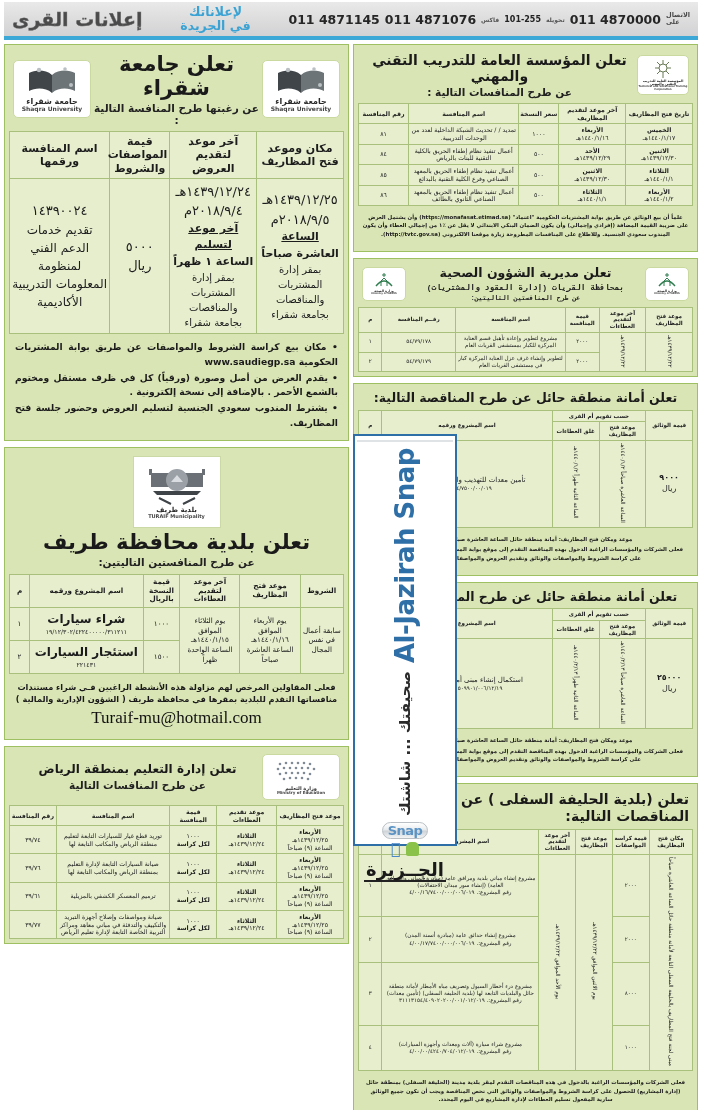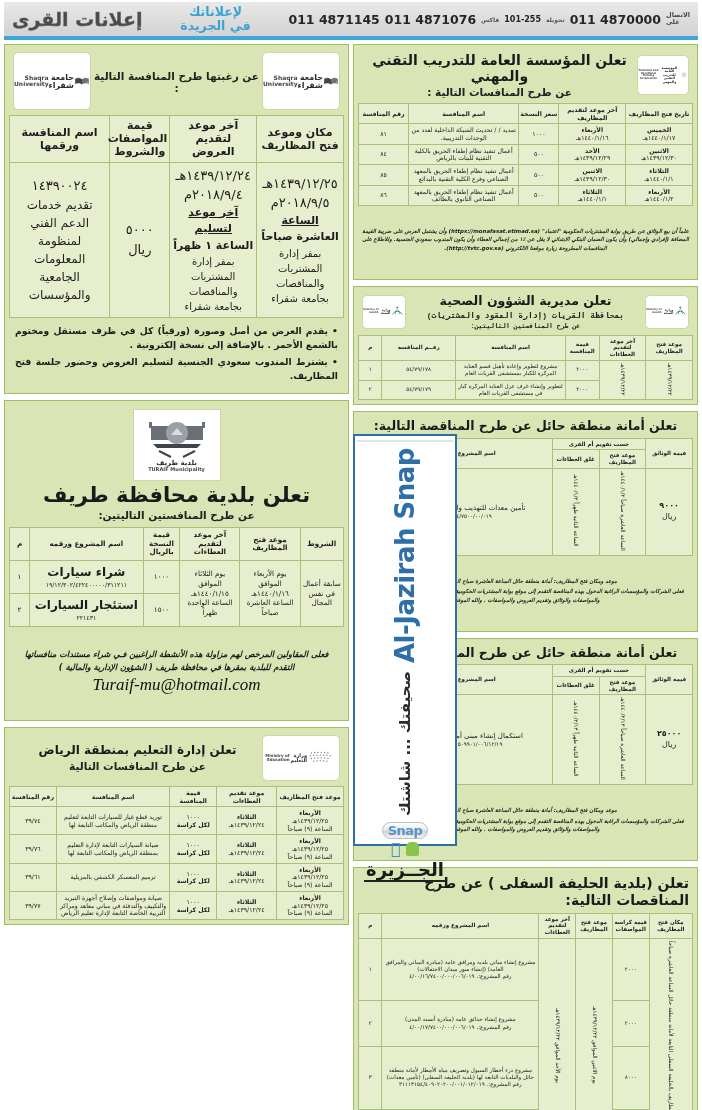--- a/index.html
+++ b/index.html
@@ -48,21 +48,21 @@
   .ad-head-txt { flex: 1; text-align: center; }
   .ad-title { font-size: 21px; font-weight: bold; color:#1a1a1a; line-height:1.15; }
   .ad-title.sm { font-size: 14px; }
   .ad-title.xs { font-size: 12.5px; }
   .ad-sub { font-size: 10.5px; font-weight: bold; color:#222; margin-top:2px; }
   .ad-sub.xs { font-size: 8px; font-family: Liberation Mono, monospace; }
 
   
   .logo-box {
     width: 78px; height: 58px; background:#fff; border:1px solid #c9d9a0;
-    border-radius: 5px; display:flex; flex-direction:row;
+    border-radius: 5px; display:flex; flex-direction:column;
     align-items:center; justify-content:center; flex:none; overflow:hidden;
   }
   .logo-box.sm { width: 52px; height: 40px; }
   .logo-box.tn { width: 44px; height: 34px; }
   .logo-cap { font-size: 6px; color:#444; font-weight:bold; line-height:1; }
   .logo-cap-ar { font-size: 8px; color:#2b2b2b; font-weight:bold; line-height:1; }
 
   .logo-center { display:flex; justify-content:center; padding: 4px 0 2px 0; }
   .logo-big {
     width: 88px; height: 72px; background:#fff; border:1px solid #cbd9a6;
@@ -135,21 +135,21 @@
   .snap-icon span { font-size: 13px; font-weight:bold; color:#5b93c4; letter-spacing:-0.5px; direction:ltr; }
   .stores { display:flex; gap:6px; align-items:center; justify-content:center; }
   .droid { width:13px; height:14px; background:#8bc34a; border-radius:5px 5px 2px 2px; }
   .apple { font-size: 16px; color:#4a88c7; line-height:1; }
   .jz {
     width: 82px; height: 30px; display:flex; align-items:center; justify-content:center;
     color:#1a1a1a; font-size: 18px; font-weight: bold;
     border-bottom: 2px solid #222;
   }
 
-  .ftr-note { padding: 21px 4px; font-style: italic; }
+  .ftr-note { padding: 7px 4px; }
 </style>
 </head>
 <body>
 
 <div class="page">
 
   <div class="masthead">
     <div class="mast-phones">
       <span class="ph">011 4871145</span>
       <span class="ph">011 4871076</span>
@@ -444,20 +444,21 @@
               <path d="M27 9 C20 3 10 4 4 7 L4 25 C10 22 20 21 27 27 Z" fill="#3f4549"></path>
               <path d="M27 9 C34 3 44 4 50 7 L50 25 C44 22 34 21 27 27 Z" fill="#6d7478"></path>
               <circle cx="14" cy="4" r="2.2" fill="#b9bfc2"></circle>
               <circle cx="40" cy="3" r="1.8" fill="#b9bfc2"></circle>
               <circle cx="46" cy="19" r="2" fill="#b9bfc2"></circle>
             </svg>
             <div class="logo-cap-ar" style="margin-top:2px">جامعة شقراء</div>
             <div class="logo-cap">Shaqra University</div>
           </div>
           <div class="ad-head-txt">
+            <div class="ad-title">تعلن جامعة شقراء</div>
             <div class="ad-sub">عن رغبتها طرح المنافسة التالية :</div>
           </div>
           <div class="logo-box">
             <svg width="54" height="30" viewBox="0 0 54 30">
               <path d="M27 9 C20 3 10 4 4 7 L4 25 C10 22 20 21 27 27 Z" fill="#3f4549"></path>
               <path d="M27 9 C34 3 44 4 50 7 L50 25 C44 22 34 21 27 27 Z" fill="#6d7478"></path>
               <circle cx="14" cy="4" r="2.2" fill="#b9bfc2"></circle>
               <circle cx="40" cy="3" r="1.8" fill="#b9bfc2"></circle>
               <circle cx="46" cy="19" r="2" fill="#b9bfc2"></circle>
             </svg>
@@ -498,27 +499,28 @@
               <div style="font-size:10px">بمقر إدارة المشتريات</div>
               <div style="font-size:10px">والمناقصات</div>
               <div style="font-size:10px">بجامعة شقراء</div>
             </td>
             <td>
               <div>٥٠٠٠</div>
               <div>ريال</div>
             </td>
             <td>
               <div>١٤٣٩٠٠٢٤</div>
-              <div style="font-size:12px">تقديم خدمات الدعم الفني لمنظومة المعلومات الجامعية والمؤسسات</div>
+              <div style="font-size:12px">تقديم خدمات الدعم الفني لمنظومة المعلومات التدريبية الأكاديمية</div>
             </td>
           </tr>
         </tbody>
           </table>
 
         <div class="notes">
+          <div class="note bullet">مكان بيع كراسة الشروط والمواصفات عن طريق بوابة المشتريات الحكومية www.saudiegp.sa</div>
           <div class="note bullet">يقدم العرض من أصل وصورة (ورقياً) كل في ظرف مستقل ومختوم بالشمع الأحمر . بالإضافة إلى نسخة إلكترونية .</div>
           <div class="note bullet">يشترط المندوب سعودي الجنسية لتسليم العروض وحضور جلسة فتح المظاريف.</div>
         </div>
       </div>
 
       <div class="ad">
         <div class="logo-center">
           <div class="logo-big">
             <svg width="72" height="42" viewBox="0 0 72 42">
               <rect x="10" y="8" width="52" height="14" fill="#6b7076"></rect>

